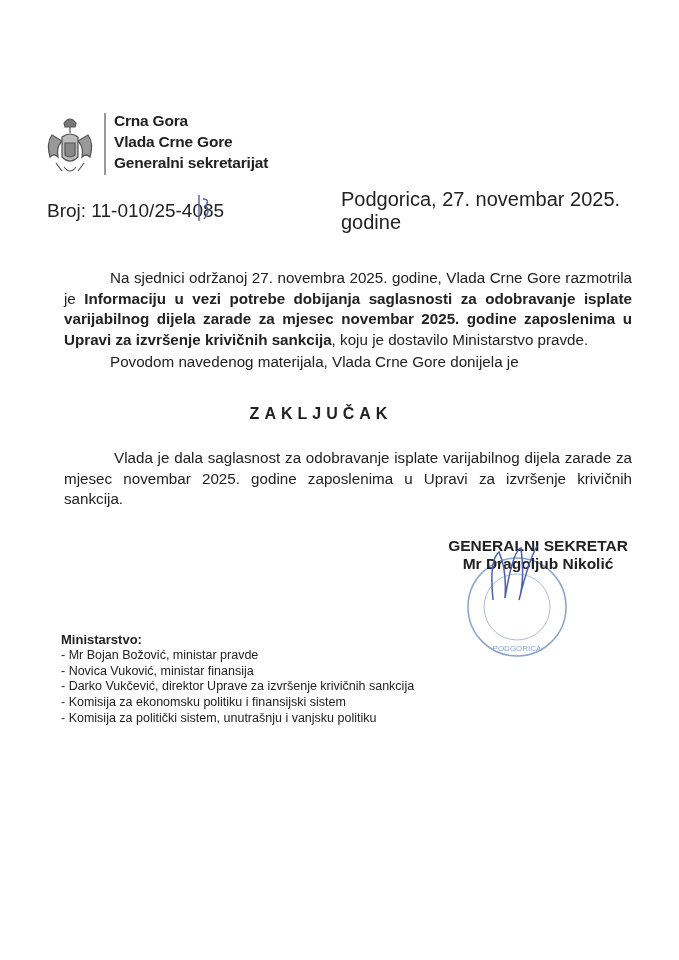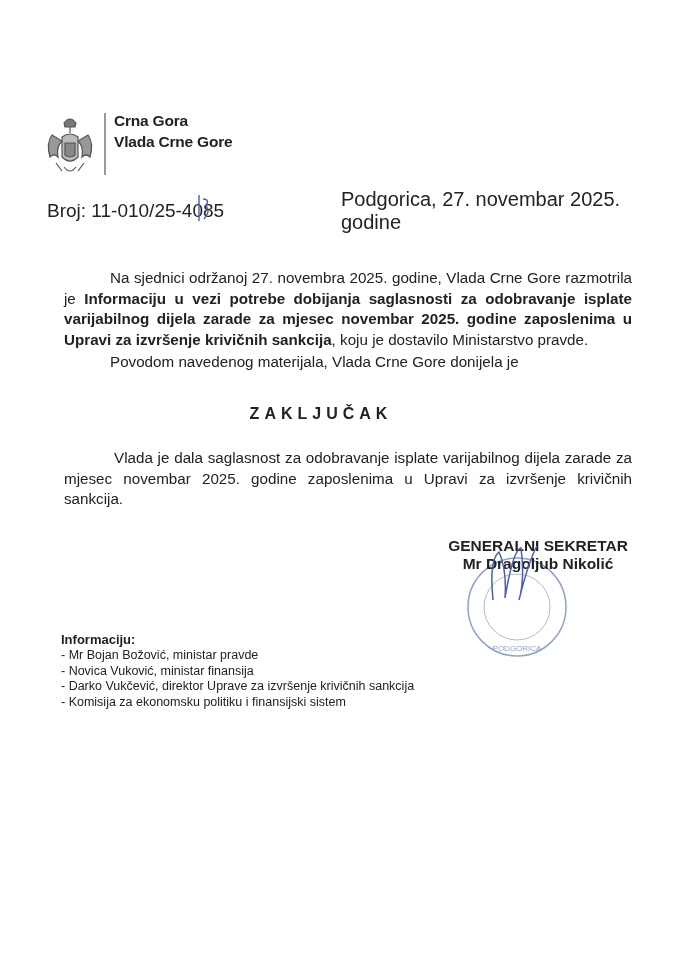--- a/index.html
+++ b/index.html
@@ -38,20 +38,21 @@
     <path d="M20 24 Q28 18 36 24 L36 44 Q28 52 20 44 Z" fill="#bbb"></path>
     <path d="M23 30 L33 30 L33 42 Q28 46 23 42 Z" fill="#888"></path>
     <path d="M14 50 L20 58 M42 50 L36 58"></path>
     <path d="M22 54 Q28 62 34 54"></path>
   </g>
 </svg>
 <div class="abs vbar"></div>
 <div class="abs" style="left:114px;top:110px;">
   <div class="hdr-line">Crna Gora</div>
   <div class="hdr-line">Vlada Crne Gore</div>
+  <div class="hdr-line">Generalni sekretarijat</div>
 </div>
 
 <div class="abs broj">Broj: 11-010/25-4085</div>
 <svg class="abs hand" viewBox="0 0 16 30">
   <path d="M3 2 L3 28" stroke="#4a5fb0" stroke-width="1.4" fill="none"></path>
   <path d="M7 6 Q14 6 10 13 Q15 18 8 26" stroke="#4a5fb0" stroke-width="1.4" fill="none"></path>
 </svg>
 <div class="abs date">Podgorica, 27. novembar 2025. godine</div>
 
 <div class="abs para p1">
@@ -71,18 +72,19 @@
 </svg>
 <div class="abs sig">
   <div class="t">GENERALNI SEKRETAR</div>
   <div class="t">Mr Dragoljub Nikolić</div>
 </div>
 <svg class="abs signature" viewBox="0 0 60 70">
   <path d="M8 60 Q4 20 14 12 Q22 30 20 58 Q28 10 36 8 Q40 40 34 60 Q44 20 52 6" stroke="#4a5fb0" stroke-width="1.5" fill="none"></path>
 </svg>
 
 <div class="abs dost">
-  <div class="h">Informaciju:</div>
+  <div class="h">Ministarstvo:</div>
   <div>- Mr Bojan Božović, ministar pravde</div>
   <div>- Novica Vuković, ministar finansija</div>
   <div>- Darko Vukčević, direktor Uprave za izvršenje krivičnih sankcija</div>
   <div>- Komisija za ekonomsku politiku i finansijski sistem</div>
+  <div>- Komisija za politički sistem, unutrašnju i vanjsku politiku</div>
 </div>
 
 </body></html>

